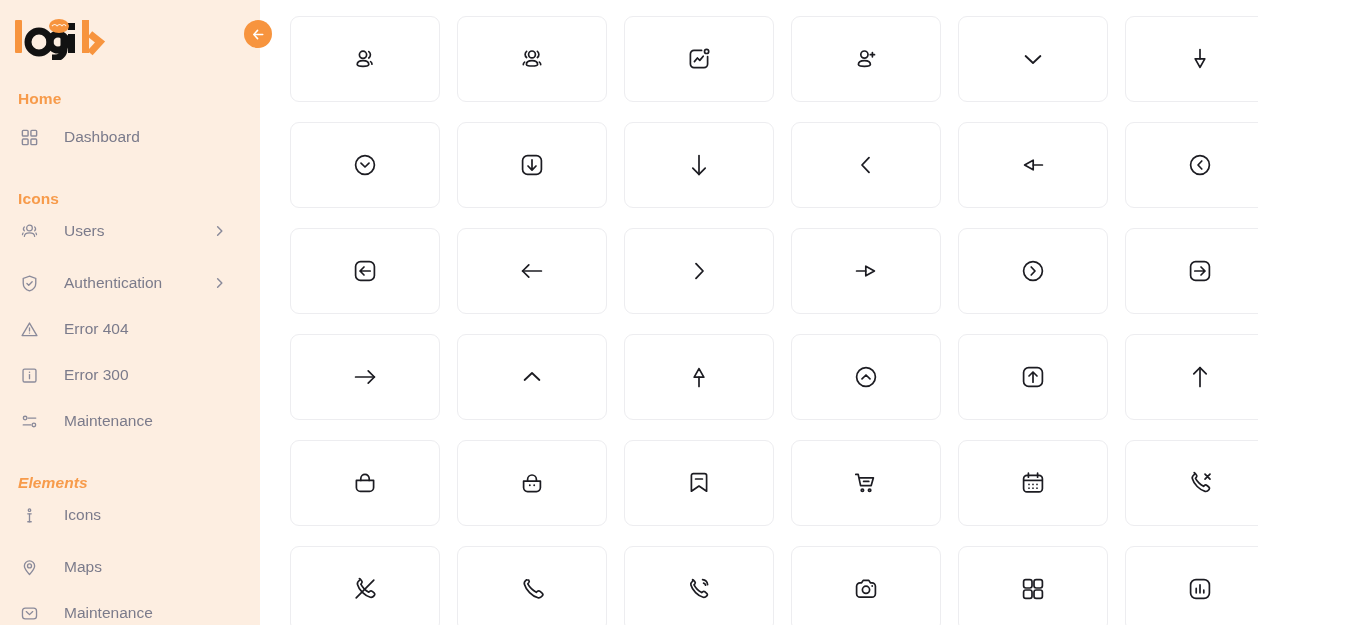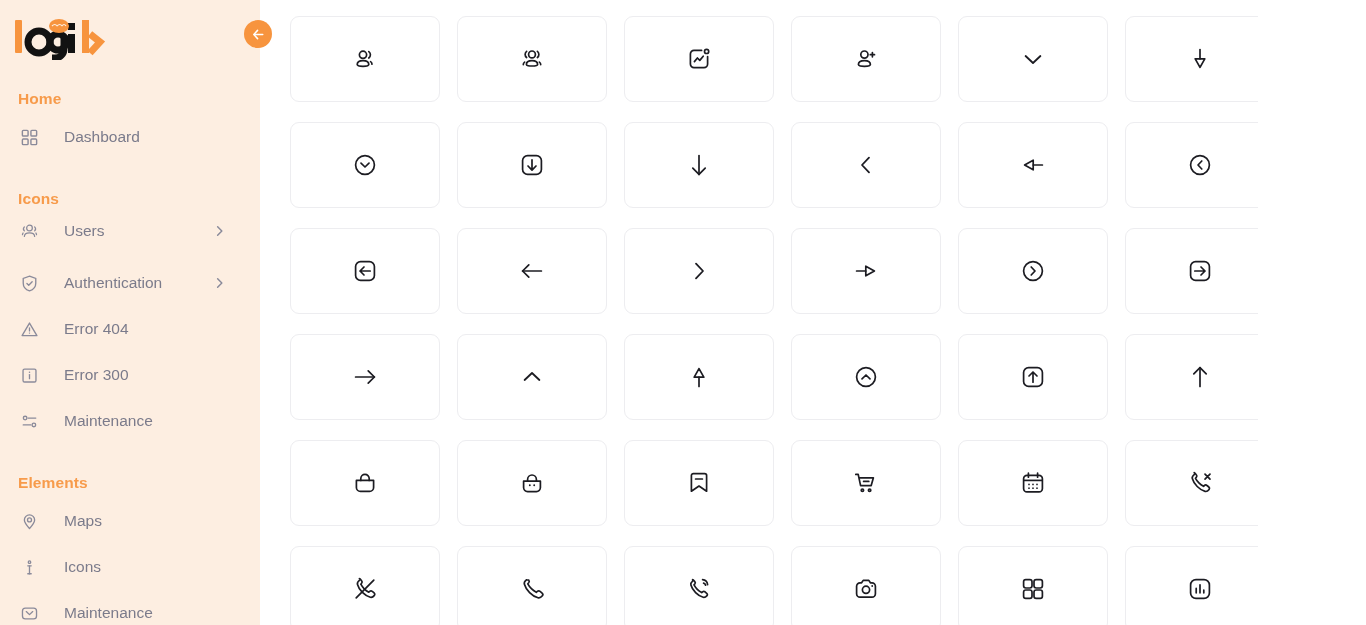--- a/index.html
+++ b/index.html
@@ -46,21 +46,21 @@
 
   .nav-section {
     font-size: 15.5px;
     font-weight: bold;
     color: #f79b4b;
     padding: 0 0 0 18px;
     letter-spacing: .1px;
   }
   .nav-section.home   { margin-top: 16px; }
   .nav-section.pages  { margin-top: 30px; }
-  .nav-section.elems  { margin-top: 30px; }
+  .nav-section.elems  { margin-top: 30px; font-style: italic; }
 
   .nav-item {
     display: flex;
     align-items: center;
     height: 46px;
     padding-left: 18px;
     padding-right: 34px;
     position: relative;
     cursor: pointer;
     text-align: center;
@@ -271,39 +271,39 @@
             <path d="M8.6 6.4 h8"></path>
             <circle cx="14.6" cy="13.6" r="1.9"></circle>
             <path d="M11.4 13.6 h-8"></path>
           </svg>
         </span>
         <span class="label">Maintenance</span>
       </div>
 
       <div class="nav-section elems">Elements</div>
 
-      <div class="nav-item first-after-head">
-        <span class="ico">
-          <svg width="19" height="19" viewBox="0 0 20 20" fill="none" stroke="currentColor" stroke-width="1.4">
-            <path d="M10 17.4 c3.2-3.6 5.4-6.2 5.4-9 A5.4 5.4 0 0 0 4.6 8.4 c0 2.8 2.2 5.4 5.4 9 Z" stroke-linejoin="round"></path>
-            <circle cx="10" cy="8.3" r="2.1"></circle>
-          </svg>
-        </span>
-        <span class="label">Maps</span>
-      </div>
-
       <div class="nav-item">
         <span class="ico">
           <svg width="19" height="19" viewBox="0 0 20 20" fill="none" stroke="currentColor" stroke-width="1.4" stroke-linecap="round">
             <circle cx="10" cy="4.4" r="1.3"></circle>
             <path d="M10 8.2 v8.4"></path>
             <path d="M8.2 8.2 h3.6 M8.2 16.6 h3.6"></path>
           </svg>
         </span>
         <span class="label">Icons</span>
+      </div>
+
+      <div class="nav-item first-after-head">
+        <span class="ico">
+          <svg width="19" height="19" viewBox="0 0 20 20" fill="none" stroke="currentColor" stroke-width="1.4">
+            <path d="M10 17.4 c3.2-3.6 5.4-6.2 5.4-9 A5.4 5.4 0 0 0 4.6 8.4 c0 2.8 2.2 5.4 5.4 9 Z" stroke-linejoin="round"></path>
+            <circle cx="10" cy="8.3" r="2.1"></circle>
+          </svg>
+        </span>
+        <span class="label">Maps</span>
       </div>
 
       <div class="nav-item">
         <span class="ico">
           <svg width="19" height="19" viewBox="0 0 20 20" fill="none" stroke="currentColor" stroke-width="1.4">
             <rect x="2.6" y="4.4" width="14.8" height="11.2" rx="3"></rect>
             <path d="M6.6 8 L10 11.2 L13.4 8" stroke-linecap="round" stroke-linejoin="round"></path>
           </svg>
         </span>
         <span class="label">Maintenance</span>

